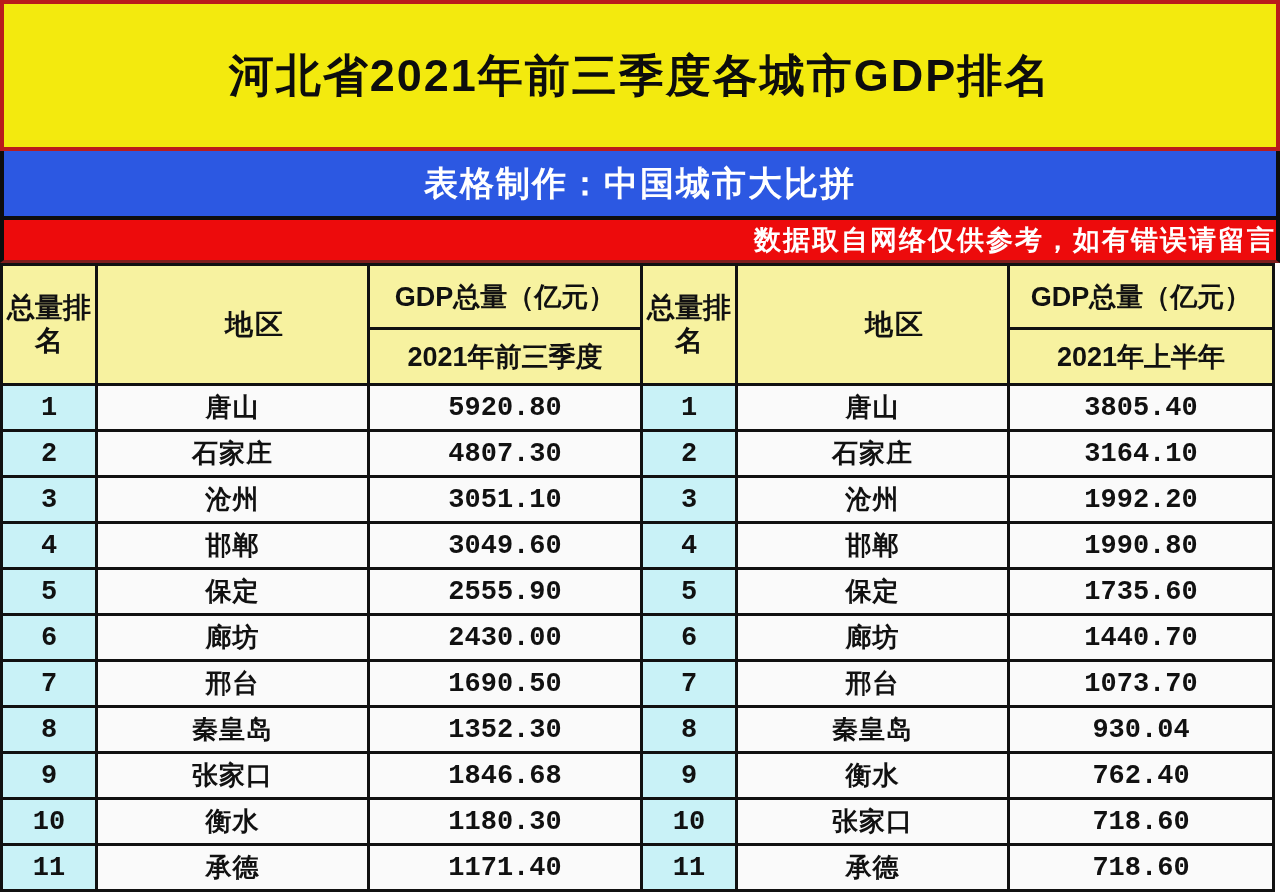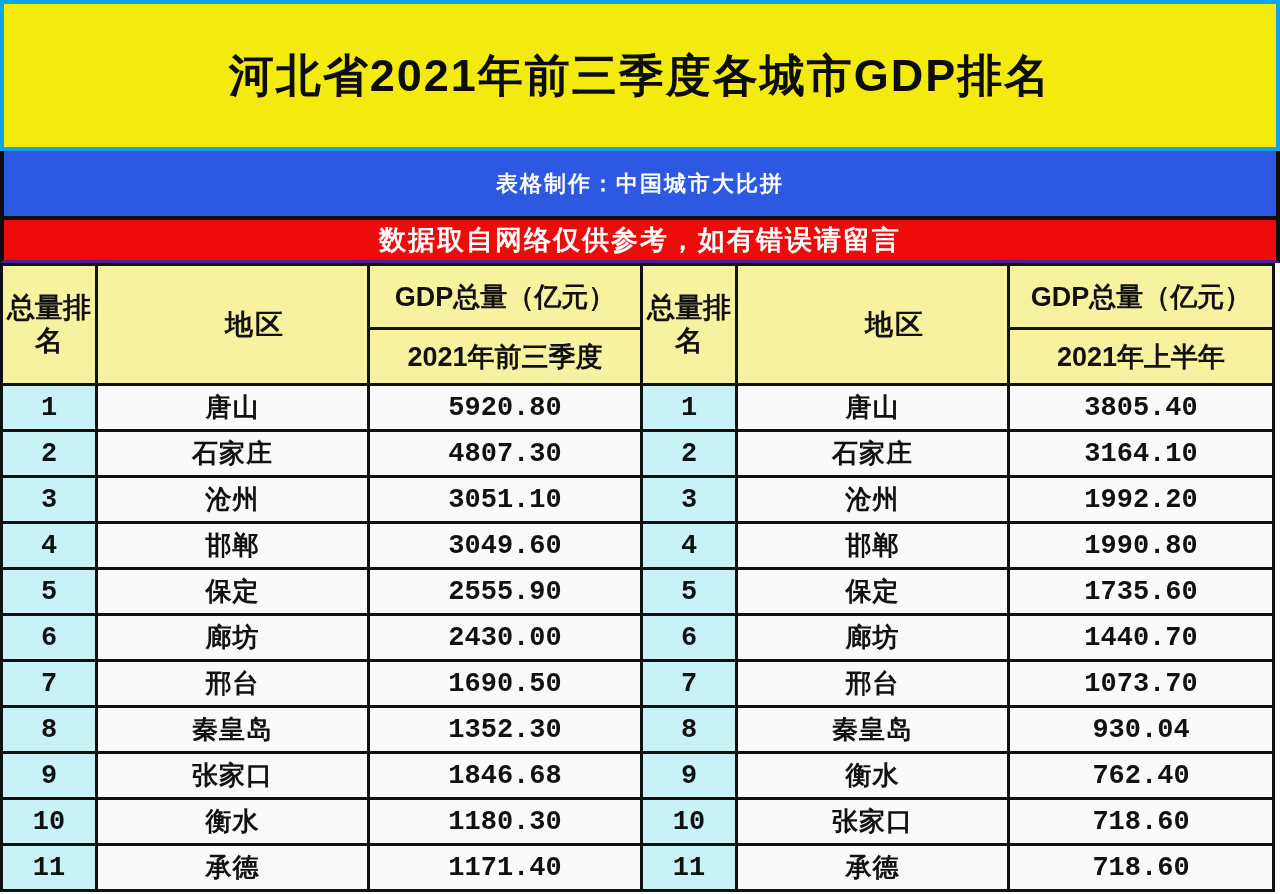--- a/index.html
+++ b/index.html
@@ -6,37 +6,37 @@
     margin:0; padding:0;
     width:1280px; height:894px;
     background:#ffffff;
     font-family:"Liberation Sans","DejaVu Sans",sans-serif;
     overflow:hidden;
   }
   .band{ box-sizing:border-box; width:1280px; display:flex; flex-direction:column; align-items:center; justify-content:center; }
   .title-band{
     height:151px;
     background:var(--title-bg);
-    border:4px solid #0ea5e9;
+    border:4px solid #b91c1c;
     line-height:1.18;
   }
   .title-line{
     font-size:45px; font-weight:bold; color:#0d0d0d;
     letter-spacing:2px; white-space:nowrap;
   }
   .credit-band{
     height:69px;
     background:var(--credit-bg);
     border-left:4px solid #0d0d0d; border-right:4px solid #0d0d0d; border-bottom:4px solid #0d0d0d;
   }
-  .credit-text{ font-size:22px; font-weight:bold; color:#ffffff; letter-spacing:2px; }
+  .credit-text{ font-size:34px; font-weight:bold; color:#ffffff; letter-spacing:2px; }
   .notice-band{
     height:43px;
     background:var(--notice-bg);
-    border-left:4px solid #0d0d0d; border-right:4px solid #0d0d0d; border-bottom:3px solid #4c1d95;
+    border-left:4px solid #0d0d0d; border-right:4px solid #0d0d0d; border-bottom:3px solid #7f1d1d;align-items:flex-end;
   }
   .notice-text{ font-size:27px; font-weight:bold; color:#ffffff; letter-spacing:2px; }
 
   .table-wrap{ width:1272px; }
   table{ border-collapse:collapse; table-layout:fixed; width:1272px; }
   th,td{
     box-sizing:border-box;
     border:3px solid #111111;
     text-align:center; vertical-align:middle;
     overflow:hidden; white-space:nowrap;

